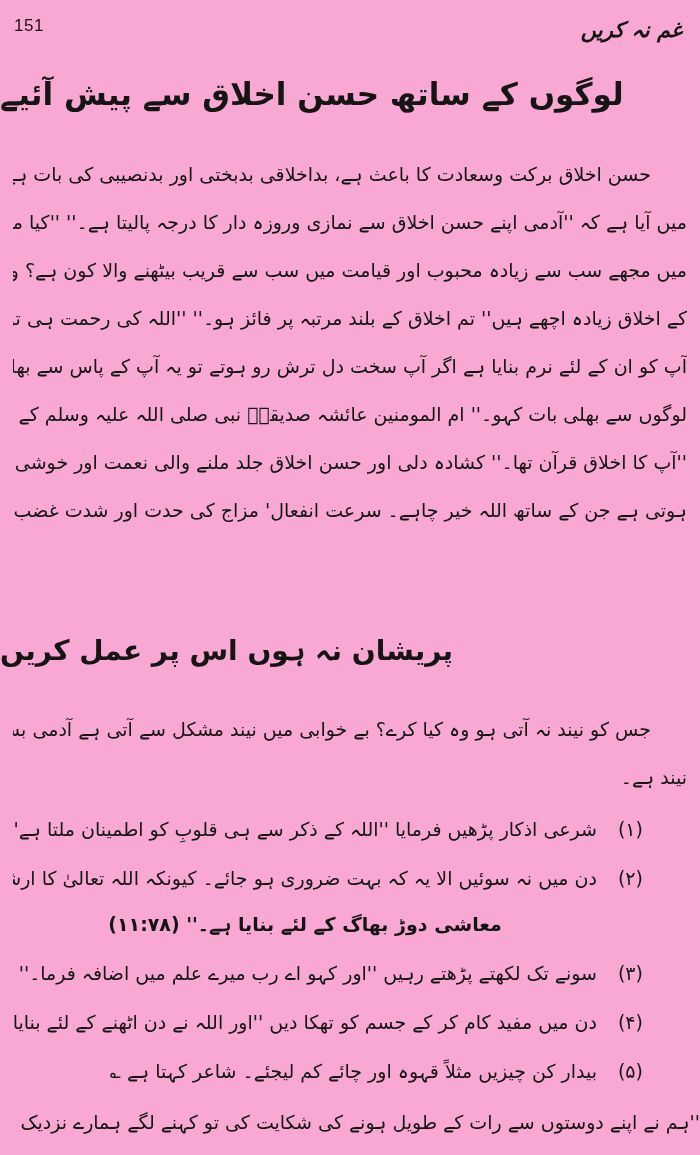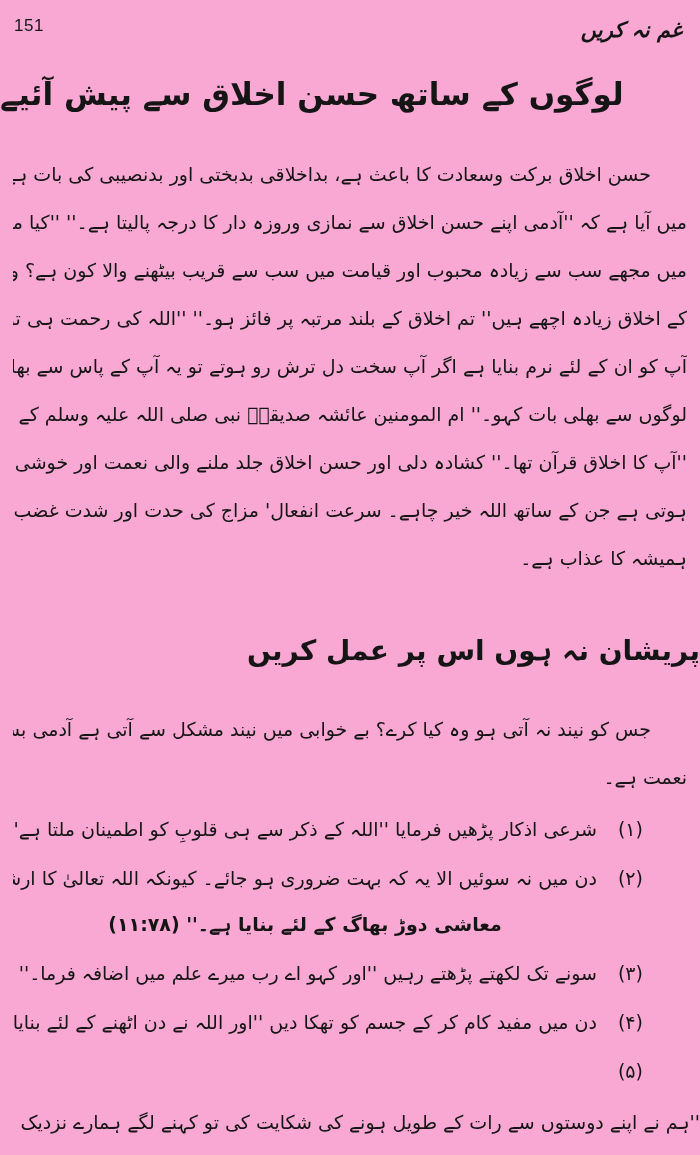--- a/index.html
+++ b/index.html
@@ -30,21 +30,21 @@
     margin-left:11px;
   }
   
   .h1{
     position:absolute;top:76px;left:0;width:100%;
     text-align:left;direction:rtl;
     font-size:31px;font-weight:bold;
   }
   .h2{
     position:absolute;top:634px;left:0;width:100%;
-    text-align:right;direction:rtl;
+    text-align:left;direction:rtl;
     font-size:28px;font-weight:bold;
   }
   
   .para1{position:absolute;top:150px;right:13px;left:13px;direction:rtl;}
   .para2{position:absolute;top:705px;right:13px;left:13px;direction:rtl;}
   .ln{
     height:48px;line-height:48px;
     font-size:19px;
     white-space:nowrap;overflow:hidden;
   }
@@ -87,28 +87,27 @@
 
   <div class="para1">
     <div class="ln just indent">حسن اخلاق برکت وسعادت کا باعث ہے، بداخلاقی بدبختی اور بدنصیبی کی بات ہے۔ حدیث</div>
     <div class="ln just">میں آیا ہے کہ ''آدمی اپنے حسن اخلاق سے نمازی وروزہ دار کا درجہ پالیتا ہے۔'' ''کیا میں نہ بتاؤں کہ تم</div>
     <div class="ln just">میں مجھے سب سے زیادہ محبوب اور قیامت میں سب سے قریب بیٹھنے والا کون ہے؟ وہ لوگ ہیں جن</div>
     <div class="ln just">کے اخلاق زیادہ اچھے ہیں'' تم اخلاق کے بلند مرتبہ پر فائز ہو۔'' ''اللہ کی رحمت ہی تو ہے کہ اس نے</div>
     <div class="ln just">آپ کو ان کے لئے نرم بنایا ہے اگر آپ سخت دل ترش رو ہوتے تو یہ آپ کے پاس سے بھاگ جاتے''</div>
     <div class="ln just">لوگوں سے بھلی بات کہو۔'' ام المومنین عائشہ صدیقہؓ نبی صلی اللہ علیہ وسلم کے وصف میں فرماتی ہیں کہ</div>
     <div class="ln just">''آپ کا اخلاق قرآن تھا۔'' کشادہ دلی اور حسن اخلاق جلد ملنے والی نعمت اور خوشی ہے جو انہیں کو عطا</div>
     <div class="ln just">ہوتی ہے جن کے ساتھ اللہ خیر چاہے۔ سرعت انفعال' مزاج کی حدت اور شدت غضب مستقل برائی اور</div>
-    <div class="ln rightal">ہمیشہ کا عذاب ہے۔</div>
   </div>
 
   <div class="h2">پریشان نہ ہوں اس پر عمل کریں</div>
 
   <div class="para2">
     <div class="ln just indent">جس کو نیند نہ آتی ہو وہ کیا کرے؟ بے خوابی میں نیند مشکل سے آتی ہے آدمی بستر پر کروٹیں</div>
-    <div class="ln rightal">نعمت ہے۔</div>
+    <div class="ln rightal">نیند ہے۔</div>
   </div>
 
   <div class="list">
 
     <div class="item">
       <div class="num">(۱)</div>
       <div class="text">
         <div class="tline t-right">شرعی اذکار پڑھیں فرمایا ''اللہ کے ذکر سے ہی قلوبِ کو اطمینان ملتا ہے'' (۲۸:۱۳)</div>
       </div>
     </div>
@@ -130,19 +129,22 @@
 
     <div class="item">
       <div class="num">(۴)</div>
       <div class="text">
         <div class="tline t-right">دن میں مفید کام کر کے جسم کو تھکا دیں ''اور اللہ نے دن اٹھنے کے لئے بنایا ہے۔'' (۴۷:۲۵)</div>
       </div>
     </div>
 
     <div class="item">
       <div class="num">(۵)</div>
+      <div class="text">
+        <div class="tline t-right">بیدار کن چیزیں مثلاً قہوہ اور چائے کم لیجئے۔ شاعر کہتا ہے ؎</div>
+      </div>
     </div>
 
   </div>
 
   <div class="closing">''ہم نے اپنے دوستوں سے رات کے طویل ہونے کی شکایت کی تو کہنے لگے ہمارے نزدیک</div>
 
 </div>
 
 </body></html>

